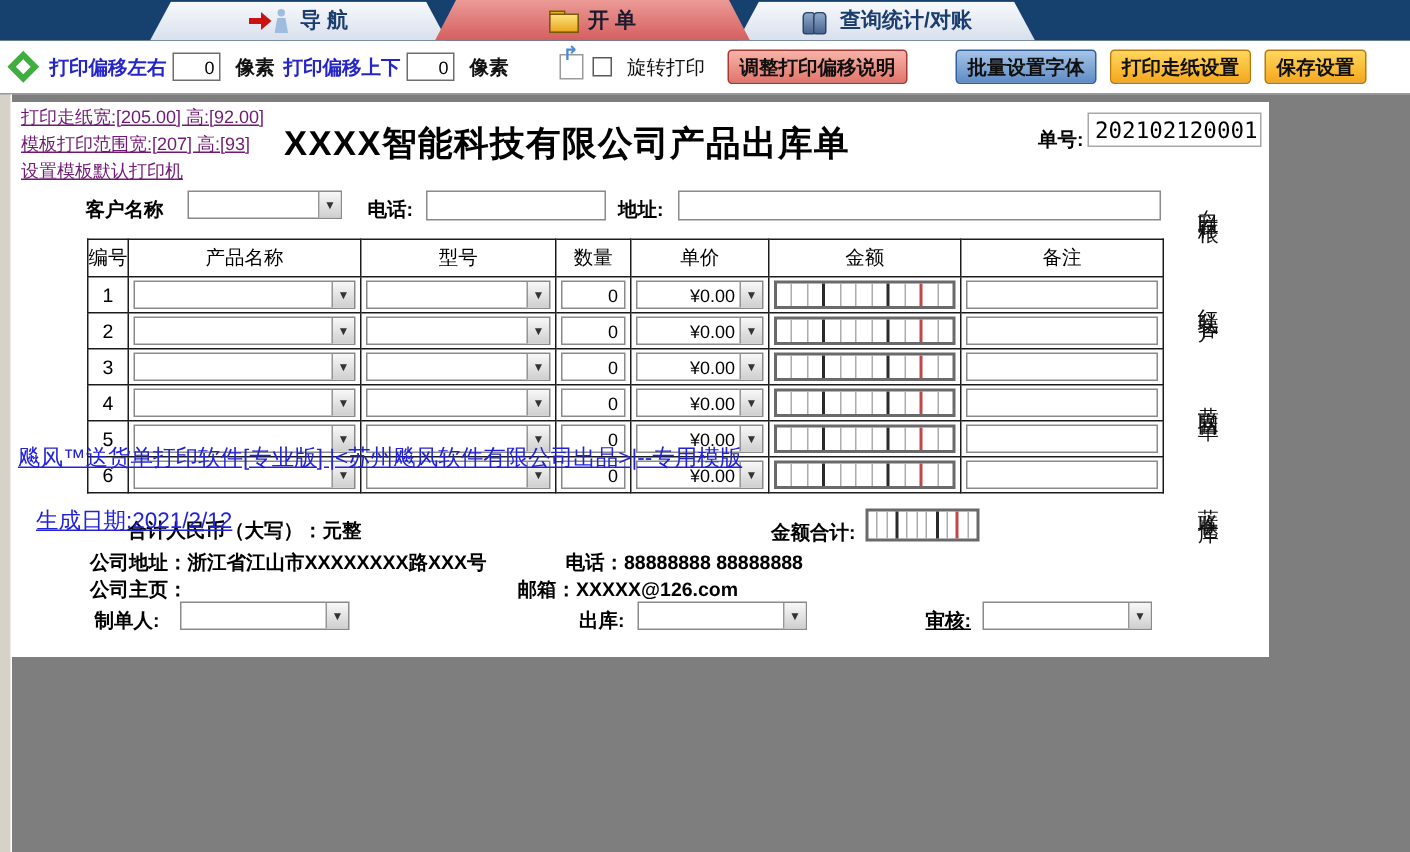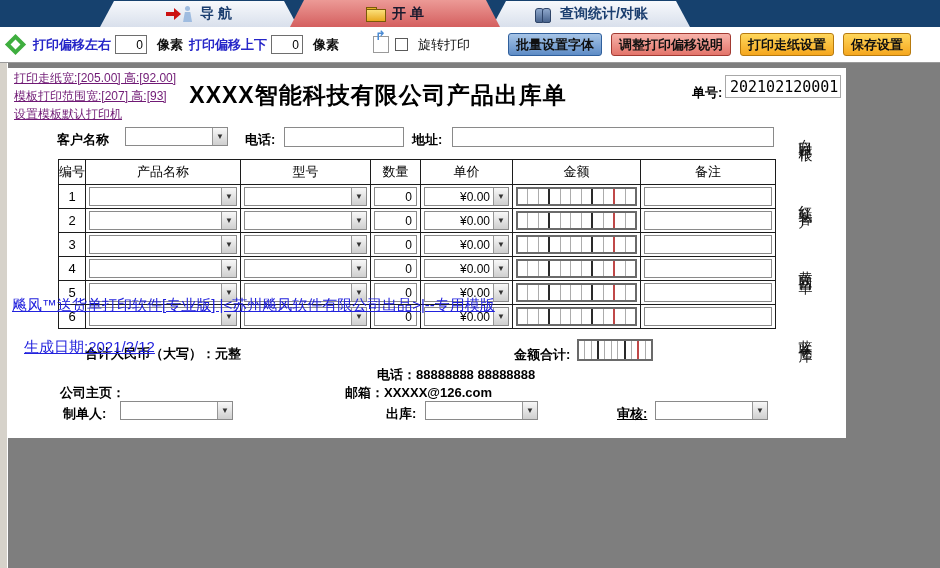--- a/index.html
+++ b/index.html
@@ -114,22 +114,22 @@
   <span class="tb-diamond"></span>
   <span class="tb-label-blue">打印偏移左右</span>
   <input class="tb-input" value="0" style="">
   <span class="tb-label-dark">像素</span>
   <span class="tb-label-blue">打印偏移上下</span>
   <input class="tb-input" value="0" style="">
   <span class="tb-label-dark">像素</span>
   <span class="rotate-ico"></span>
   <span class="tb-checkbox"></span>
   <span class="tb-label-dark" style="font-weight:normal;">旋转打印</span>
+  <div class="tb-btn btn-red">调整打印偏移说明</div>
   <div class="tb-btn btn-blue">批量设置字体</div>
-  <div class="tb-btn btn-red">调整打印偏移说明</div>
   <div class="tb-btn btn-orange">打印走纸设置</div>
   <div class="tb-btn btn-orange">保存设置</div>
 </div>
 
 <div class="content-bg"></div>
 <div class="left-strip"></div>
 
 <div class="page">
 
   <a class="tpl-link" style="top:2px;">打印走纸宽:[205.00] 高:[92.00]</a>
@@ -453,20 +453,21 @@
         <div class="dg-cell"></div>
         <div class="dg-cell"></div>
         <div class="dg-cell"></div>
         <div class="dg-cell b"></div>
         <div class="dg-cell"></div>
         <div class="dg-cell r"></div>
         <div class="dg-cell"></div>
       </div>
     </div>
 
+  <span class="lbl" style="left:52px; top:298px;">公司地址：浙江省江山市XXXXXXXX路XXX号</span>
   <span class="lbl" style="left:369px; top:298px;">电话：88888888 88888888</span>
   <span class="lbl" style="left:52px; top:316px;">公司主页：</span>
   <span class="lbl" style="left:337px; top:316px;">邮箱：XXXXX@126.com</span>
 
   <span class="lbl" style="left:55px; top:337px;">制单人:</span>
   <div class="combo abs" style="left:112px; top:333px; width:113px;">
     <span class="val"></span>
       <span class="arrow">▼</span>
   </div>
   <span class="lbl" style="left:378px; top:337px;">出库:</span>

